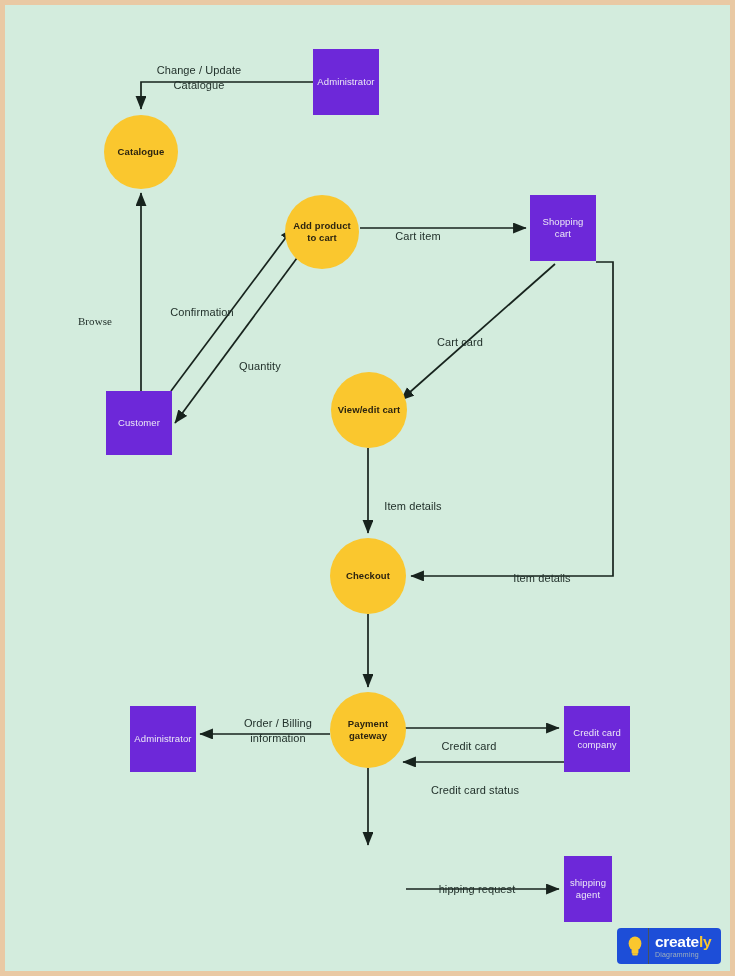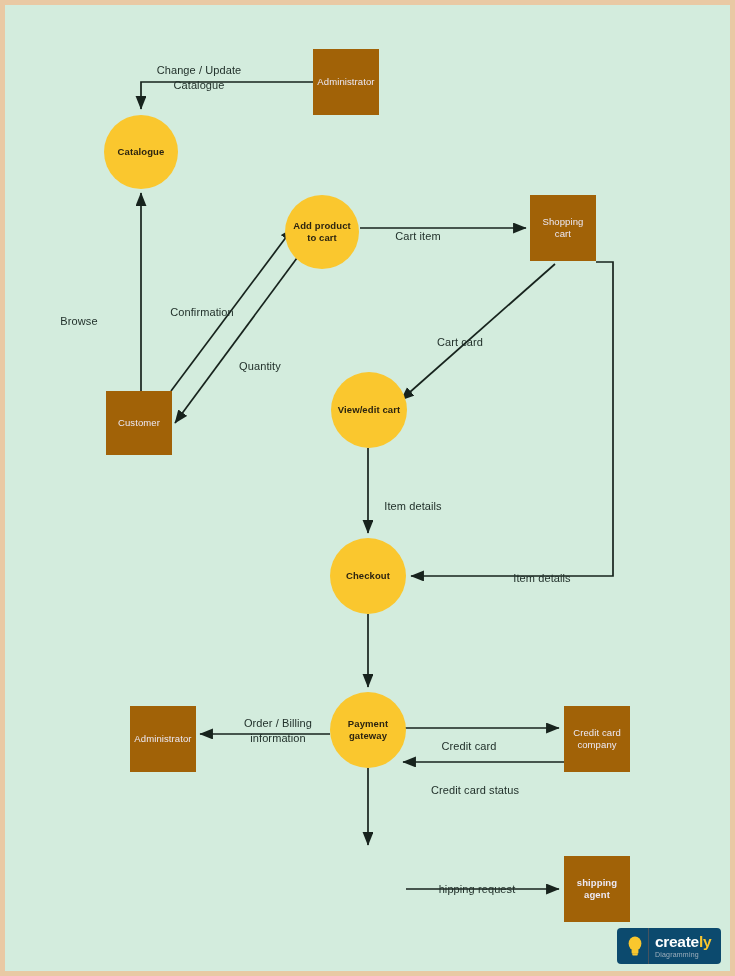--- a/index.html
+++ b/index.html
@@ -39,21 +39,21 @@
   
   .node {
     position: absolute;
     display: flex;
     align-items: center;
     justify-content: center;
     text-align: center;
     line-height: 1.25;
   }
   .entity {
-    background: #a16207;
+    background: #6d28d9;
     color: #ece9f6;
     font-size: 9.5px;
     letter-spacing: .1px;
   }
   .process {
     background: #fac72e;
     color: #2c2410;
     border-radius: 50%;
     font-size: 9.5px;
     font-weight: 600;
@@ -70,21 +70,21 @@
     white-space: pre-line;
     letter-spacing: .1px;
   }
   
   #creately-badge {
     position: absolute;
     left: 617px;
     top: 928px;
     width: 104px;
     height: 36px;
-    background: #0c4a6e;
+    background: #1d4ed8;
     border-radius: 4px;
     display: flex;
     align-items: center;
     padding: 0 4px;
   }
   #creately-badge .bulb-cell {
     width: 28px; height: 100%;
     display: flex; align-items: center; justify-content: center;
     border-right: 1px solid #46535f;
   }
@@ -192,28 +192,28 @@
 
     <div class="node entity" style="left:125px;top:701px;width:66px;height:66px;">
       <span>Administrator</span>
     </div>
 
     <div class="node entity" style="left:559px;top:701px;width:66px;height:66px;">
       <span>Credit card<br>company</span>
     </div>
 
 
-    <div class="node entity" style="left:559px;top:851px;width:66px;height:66px;font-weight:bold;">
+    <div class="node entity" style="left:559px;top:851px;width:48px;height:66px;">
       <span>shipping<br>agent</span>
     </div>
 
     <div class="elabel" style="left:144px;top:43px;width:100px;">
       <span>Change / Update<br>Catalogue</span>
     </div>
-    <div class="elabel" style="left:48px;top:294px;width:52px;">
+    <div class="elabel" style="left:64px;top:294px;width:52px;font-family:Liberation Serif, serif;">
       <span>Browse</span>
     </div>
     <div class="elabel" style="left:160px;top:285px;width:74px;">
       <span>Confirmation</span>
     </div>
     <div class="elabel" style="left:226px;top:339px;width:58px;">
       <span>Quantity</span>
     </div>
     <div class="elabel" style="left:385px;top:209px;width:56px;">
       <span>Cart item</span>

